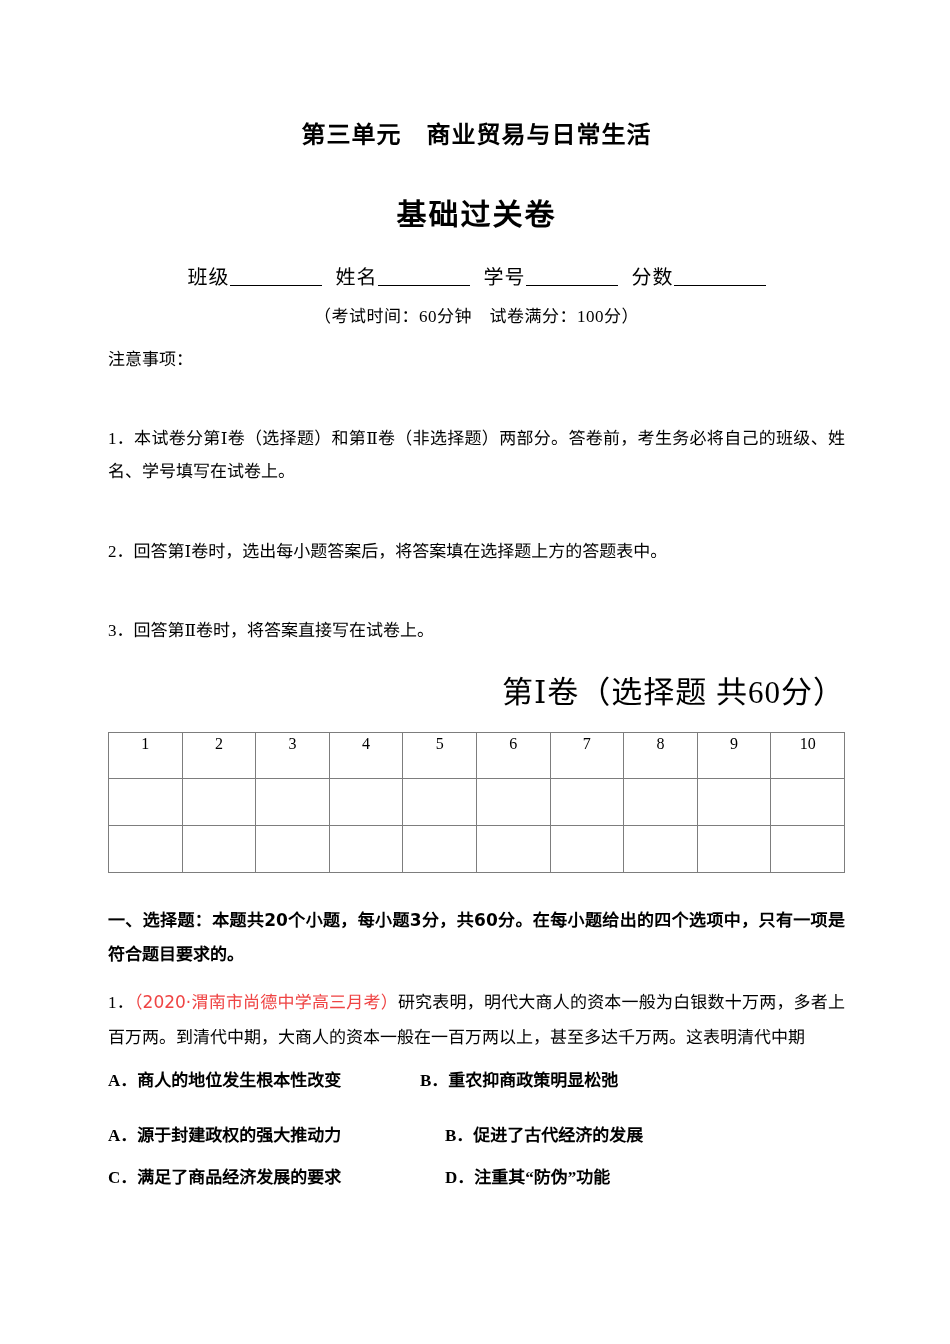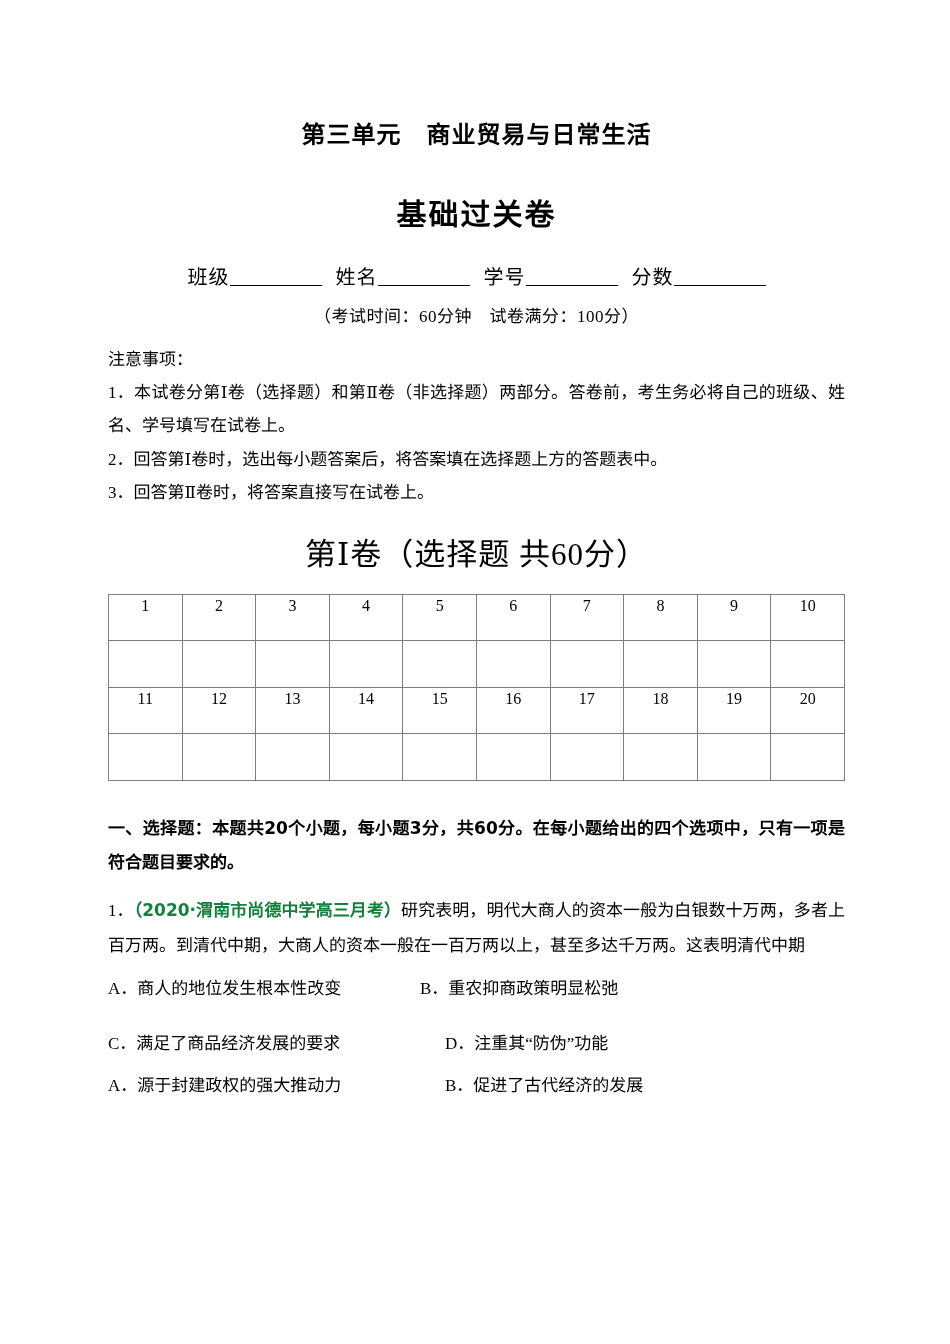--- a/index.html
+++ b/index.html
@@ -86,25 +86,26 @@
   .notes {
     margin-top: 16px;
     font-size: 17px;
   }
   .notes-head {
     line-height: 1.95;
   }
   .note-item {
     line-height: 1.95;
     text-align: justify;
+    margin-top: 46px;
   }
 
   
   .section-heading {
-    text-align: center;
+    text-align: right;
     font-size: 31px;
     font-weight: 400;
     margin-top: 20px;
     letter-spacing: 1px;
     white-space: pre;
   }
 
   
   .answer-table {
     margin-top: 20px;
@@ -140,33 +141,34 @@
     font-size: 17px;
   }
   .q-stem {
     line-height: 2.05;
     text-align: justify;
   }
   .q-num {
     font-family: "Liberation Serif", serif;
   }
   .src-tag {
-    color: #15803d;
-    font-weight: 700;
+    color: #ef4444;
+    font-weight: 400;
     font-family: "DejaVu Sans", "Liberation Sans", sans-serif;
   }
   .options {
     margin-top: 4px;
   }
   .opt-row {
     line-height: 2.45;
     white-space: nowrap;
   }
   .opt {
     display: inline-block;
+    font-weight: bold;
   }
   .opt-a, .opt-c { width: 312px; }
   .opt-b, .opt-d { }
   .q2 .opt-a, .q2 .opt-c { width: 337px; }
 </style>
 </head>
 <body>
 
 <div class="page">
   <div class="content">
@@ -208,32 +210,20 @@
           <td></td>
           <td></td>
           <td></td>
           <td></td>
           <td></td>
           <td></td>
           <td></td>
           <td></td>
           <td></td>
         </tr>
-        <tr class="num-row">
-          <td>11</td>
-          <td>12</td>
-          <td>13</td>
-          <td>14</td>
-          <td>15</td>
-          <td>16</td>
-          <td>17</td>
-          <td>18</td>
-          <td>19</td>
-          <td>20</td>
-        </tr>
         <tr>
           <td></td>
           <td></td>
           <td></td>
           <td></td>
           <td></td>
           <td></td>
           <td></td>
           <td></td>
           <td></td>
@@ -246,19 +236,19 @@
 
     <div class="question q1">
       <div class="q-stem"><span class="q-num">1．</span><span class="src-tag">（2020·渭南市尚德中学高三月考）</span><span>研究表明，明代大商人的资本一般为白银数十万两，多者上百万两。到清代中期，大商人的资本一般在一百万两以上，甚至多达千万两。这表明清代中期</span></div>
       <div class="options">
         <div class="opt-row"><span class="opt opt-a">A．商人的地位发生根本性改变</span><span class="opt opt-b">B．重农抑商政策明显松弛</span></div>
       </div>
     </div>
 
     <div class="question q2">
       <div class="options">
+        <div class="opt-row"><span class="opt opt-a">A．源于封建政权的强大推动力</span><span class="opt opt-b">B．促进了古代经济的发展</span></div>
         <div class="opt-row"><span class="opt opt-c">C．满足了商品经济发展的要求</span><span class="opt opt-d">D．注重其“防伪”功能</span></div>
-        <div class="opt-row"><span class="opt opt-a">A．源于封建政权的强大推动力</span><span class="opt opt-b">B．促进了古代经济的发展</span></div>
       </div>
     </div>
 
   </div>
 </div>
 
 </body></html>

